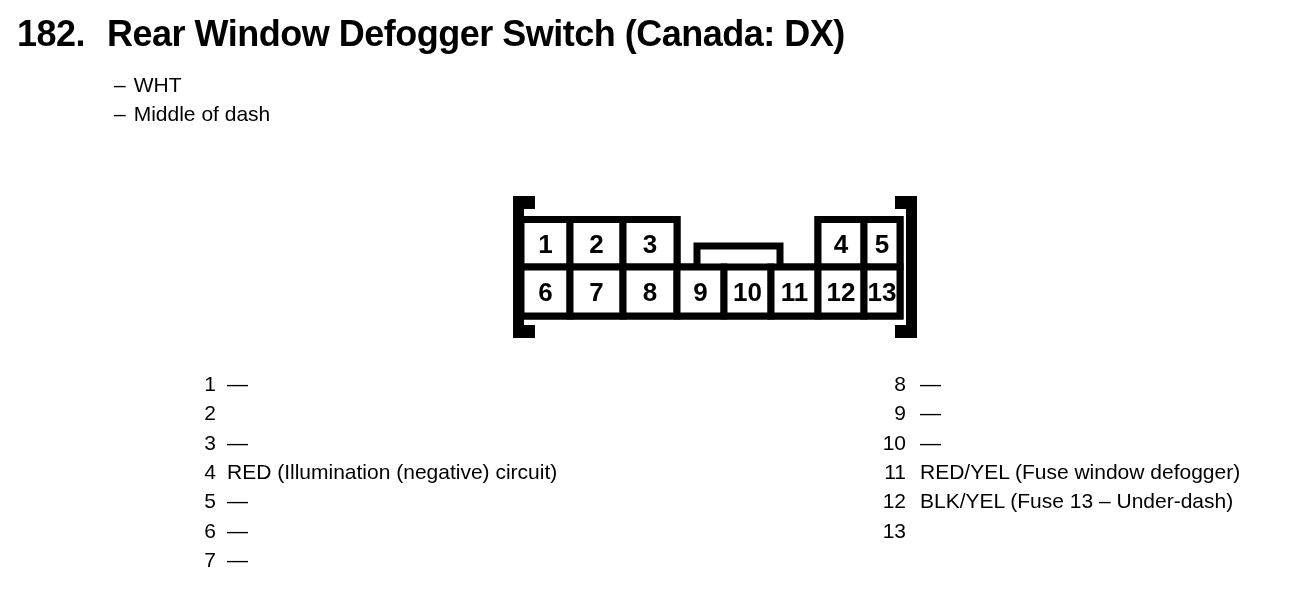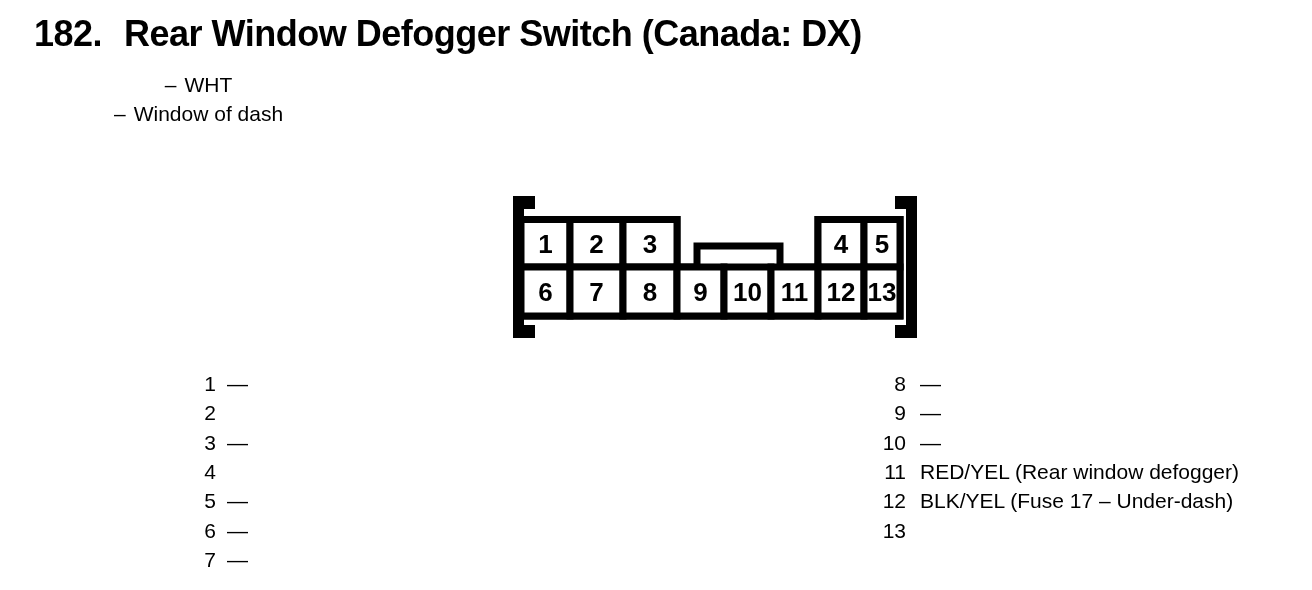--- a/index.html
+++ b/index.html
@@ -6,33 +6,33 @@
   body{
     width:1312px;height:590px;
     background:#ffffff;
     font-family:"Liberation Sans", sans-serif;
     color:#000000;
     position:relative;
     overflow:hidden;
   }
   
   .sec-header{
-    position:absolute;left:34px;top:13px;
+    position:absolute;left:17px;top:13px;
     font-size:36px;font-weight:bold;
     letter-spacing:-0.5px;
     white-space:nowrap;
     display:flex;
   }
   .sec-num{display:inline-block;width:90px;}
   
   .notes{
     position:absolute;left:114px;top:70px;
     font-size:21px;line-height:29.4px;
   }
-  .note-line{white-space:nowrap;text-align:center;}
+  .note-line{white-space:nowrap;}
   .note-prefix{margin-right:8px;}
   
   .connector{
     position:absolute;left:513px;top:196px;
     width:404px;height:142px;
   }
   .connector svg{display:block;}
   .cell{fill:#ffffff;stroke:#000000;stroke-width:7px;}
   .body-outline{fill:#ffffff;stroke:#000000;stroke-width:7px;stroke-linejoin:miter;}
   .ear{fill:#000000;stroke:none;}
@@ -59,21 +59,21 @@
 <div class="sec-header">
   <span class="sec-num">182.</span>
   <span class="sec-title">Rear Window Defogger Switch (Canada: DX)</span>
 </div>
 
 <div class="notes">
   <div class="note-line">
     <span class="note-prefix">–</span><span>WHT</span>
   </div>
   <div class="note-line">
-    <span class="note-prefix">–</span><span>Window of dash</span>
+    <span class="note-prefix">–</span><span>Middle of dash</span>
   </div>
 </div>
 
 <div class="connector">
   <svg width="404" height="142" viewBox="0 0 404 142">
 
     <path class="ear" d="M0,0 H22 V13 H11 V129 H22 V142 H0 Z"></path>
     <path class="ear" d="M404,0 H382 V13 H393 V129 H382 V142 H404 Z"></path>
 
     <path class="body-outline" d="M8,23.5 H164 V71 H184 V50 H267 V71 H305 V23.5 H387 V120 H8 Z"></path>
@@ -116,20 +116,21 @@
   </div>
   <div class="pin-row">
     <span class="pin-num">2</span>
   </div>
   <div class="pin-row">
     <span class="pin-num">3</span>
     <span class="pin-label">—</span>
   </div>
   <div class="pin-row">
     <span class="pin-num">4</span>
+    <span class="pin-label">RED (Illumination (negative) circuit)</span>
   </div>
   <div class="pin-row">
     <span class="pin-num">5</span>
     <span class="pin-label">—</span>
   </div>
   <div class="pin-row">
     <span class="pin-num">6</span>
     <span class="pin-label">—</span>
   </div>
   <div class="pin-row">
@@ -146,22 +147,22 @@
   <div class="pin-row">
     <span class="pin-num">9</span>
     <span class="pin-label">—</span>
   </div>
   <div class="pin-row">
     <span class="pin-num">10</span>
     <span class="pin-label">—</span>
   </div>
   <div class="pin-row">
     <span class="pin-num">11</span>
-    <span class="pin-label">RED/YEL (Rear window defogger)</span>
+    <span class="pin-label">RED/YEL (Fuse window defogger)</span>
   </div>
   <div class="pin-row">
     <span class="pin-num">12</span>
-    <span class="pin-label">BLK/YEL (Fuse 17 – Under-dash)</span>
+    <span class="pin-label">BLK/YEL (Fuse 13 – Under-dash)</span>
   </div>
   <div class="pin-row">
     <span class="pin-num">13</span>
   </div>
 </div>
 
 </body></html>

